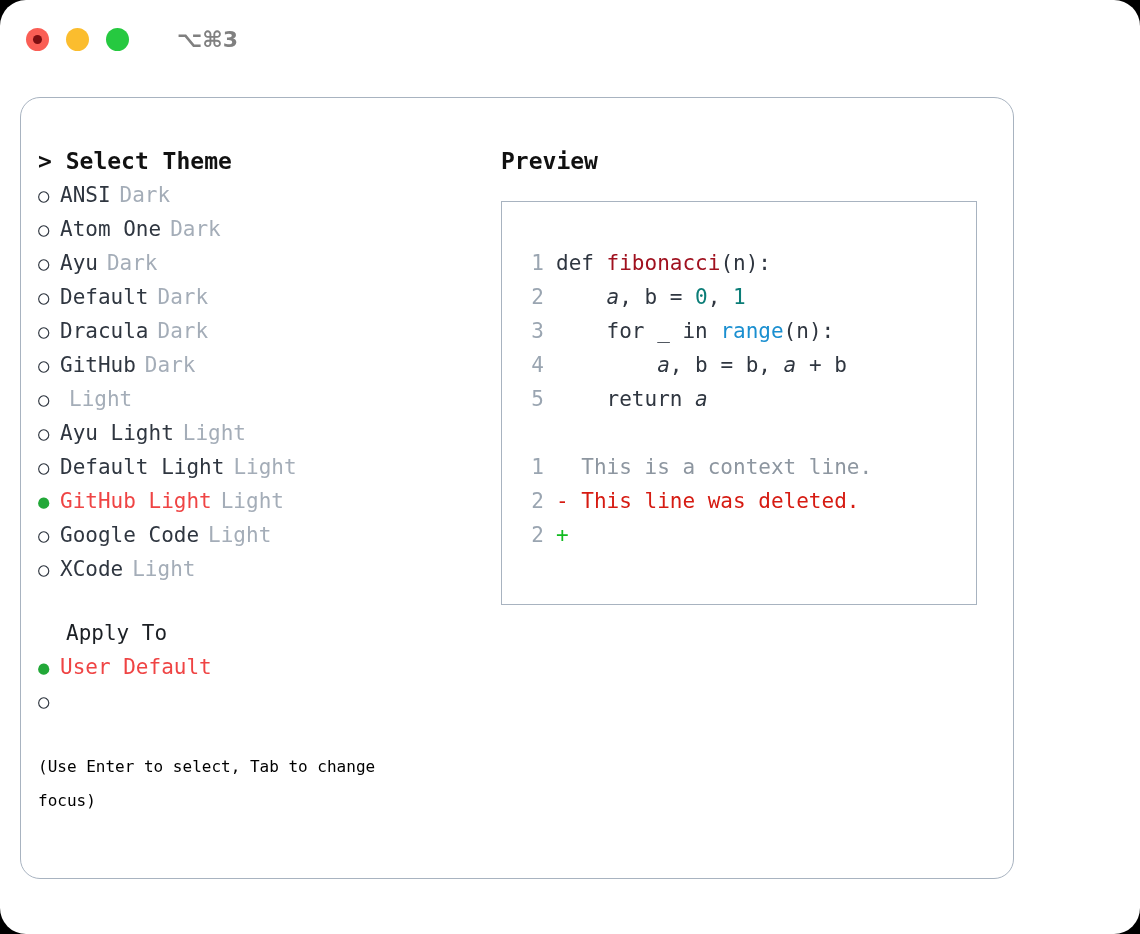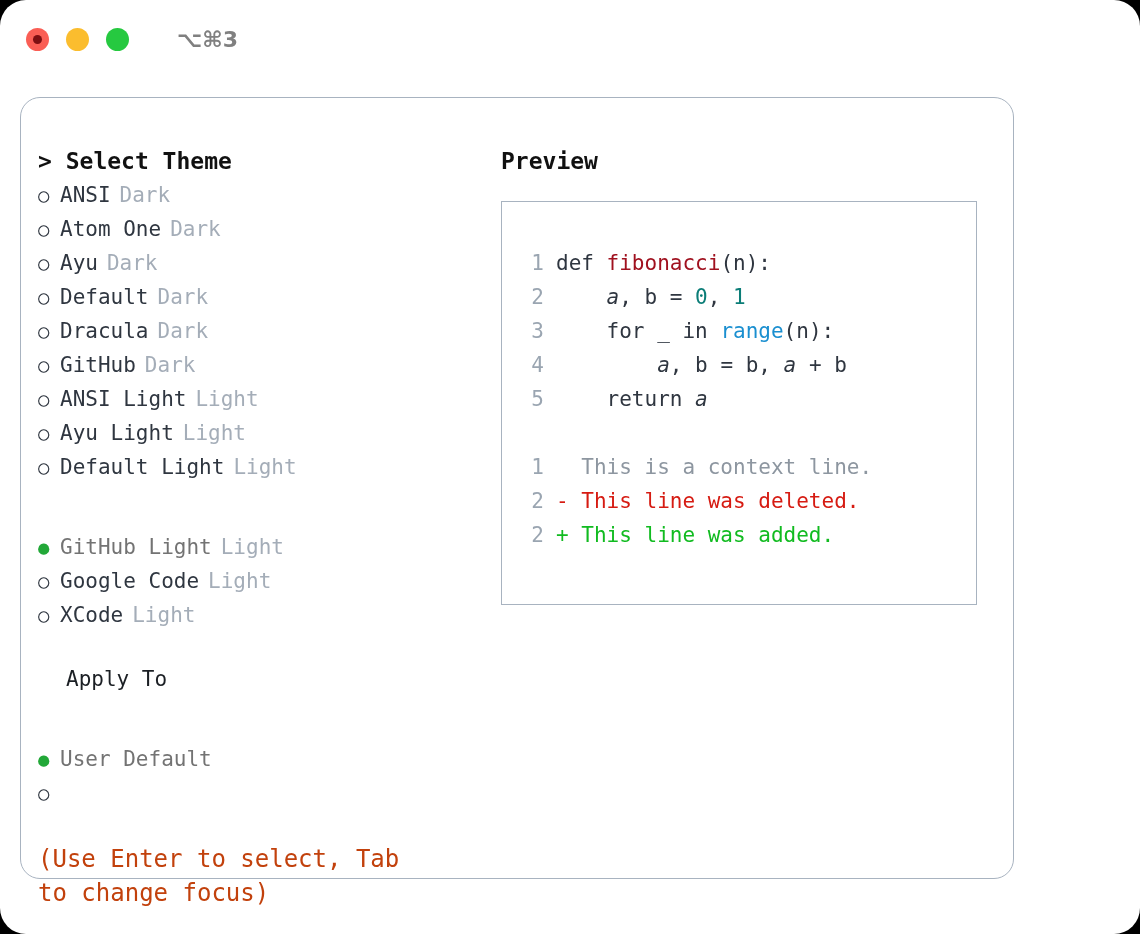--- a/index.html
+++ b/index.html
@@ -104,37 +104,37 @@
   }
   .bullet {
     display: inline-block;
     width: 22px;
     flex: 0 0 22px;
     font-size: 19px;
     color: #2f3640;
   }
   .bullet.selected { color: #22a838; }
   .opt-label { color: #2f3640; }
-  .opt-label.selected { color: #737373; margin-top: 46px; }
+  .opt-label.selected { color: #ef4444; }
   .opt-suffix {
     color: #a4adb8;
     margin-left: 9px;
   }
   .apply-head {
     font-size: 21px;
     color: #1b1f24;
     line-height: 34px;
     white-space: pre;
     padding-left: 28px;
     margin-top: 30px;
   }
   .hint {
     margin-top: 32px;
-    font-size: 24px;
-    color: #c2410c;
+    font-size: 16px;
+    color: #000000;
     line-height: 34px;
     width: 400px;
     white-space: pre-wrap;
   }
   
   .right-col {
     position: absolute;
     left: 480px;
     top: 46px;
     width: 490px;
@@ -227,21 +227,20 @@
             <span class="opt-label">Dracula</span>
             <span class="opt-suffix">Dark</span>
           </div>
           <div class="option-row">
             <span class="bullet">○</span>
             <span class="opt-label">GitHub</span>
             <span class="opt-suffix">Dark</span>
           </div>
           <div class="option-row">
             <span class="bullet">○</span>
-            <span class="opt-label">ANSI Light</span>
             <span class="opt-suffix">Light</span>
           </div>
           <div class="option-row">
             <span class="bullet">○</span>
             <span class="opt-label">Ayu Light</span>
             <span class="opt-suffix">Light</span>
           </div>
           <div class="option-row">
             <span class="bullet">○</span>
             <span class="opt-label">Default Light</span>
@@ -315,21 +314,21 @@
             <span class="diff-ctx"> </span><span class="diff-ctx"> This is a context line.</span>
           </div>
 
           <div class="code-line">
             <span class="ln">2</span>
             <span class="diff-del">-</span><span class="diff-del"> This line was deleted.</span>
           </div>
 
           <div class="code-line">
             <span class="ln">2</span>
-            <span class="diff-add">+</span><span class="diff-add"> This line was added.</span>
+            <span class="diff-add">+</span>
           </div>
 
         </div>
       </div>
 
     </div>
   </div>
 </div>
 
 </body></html>

